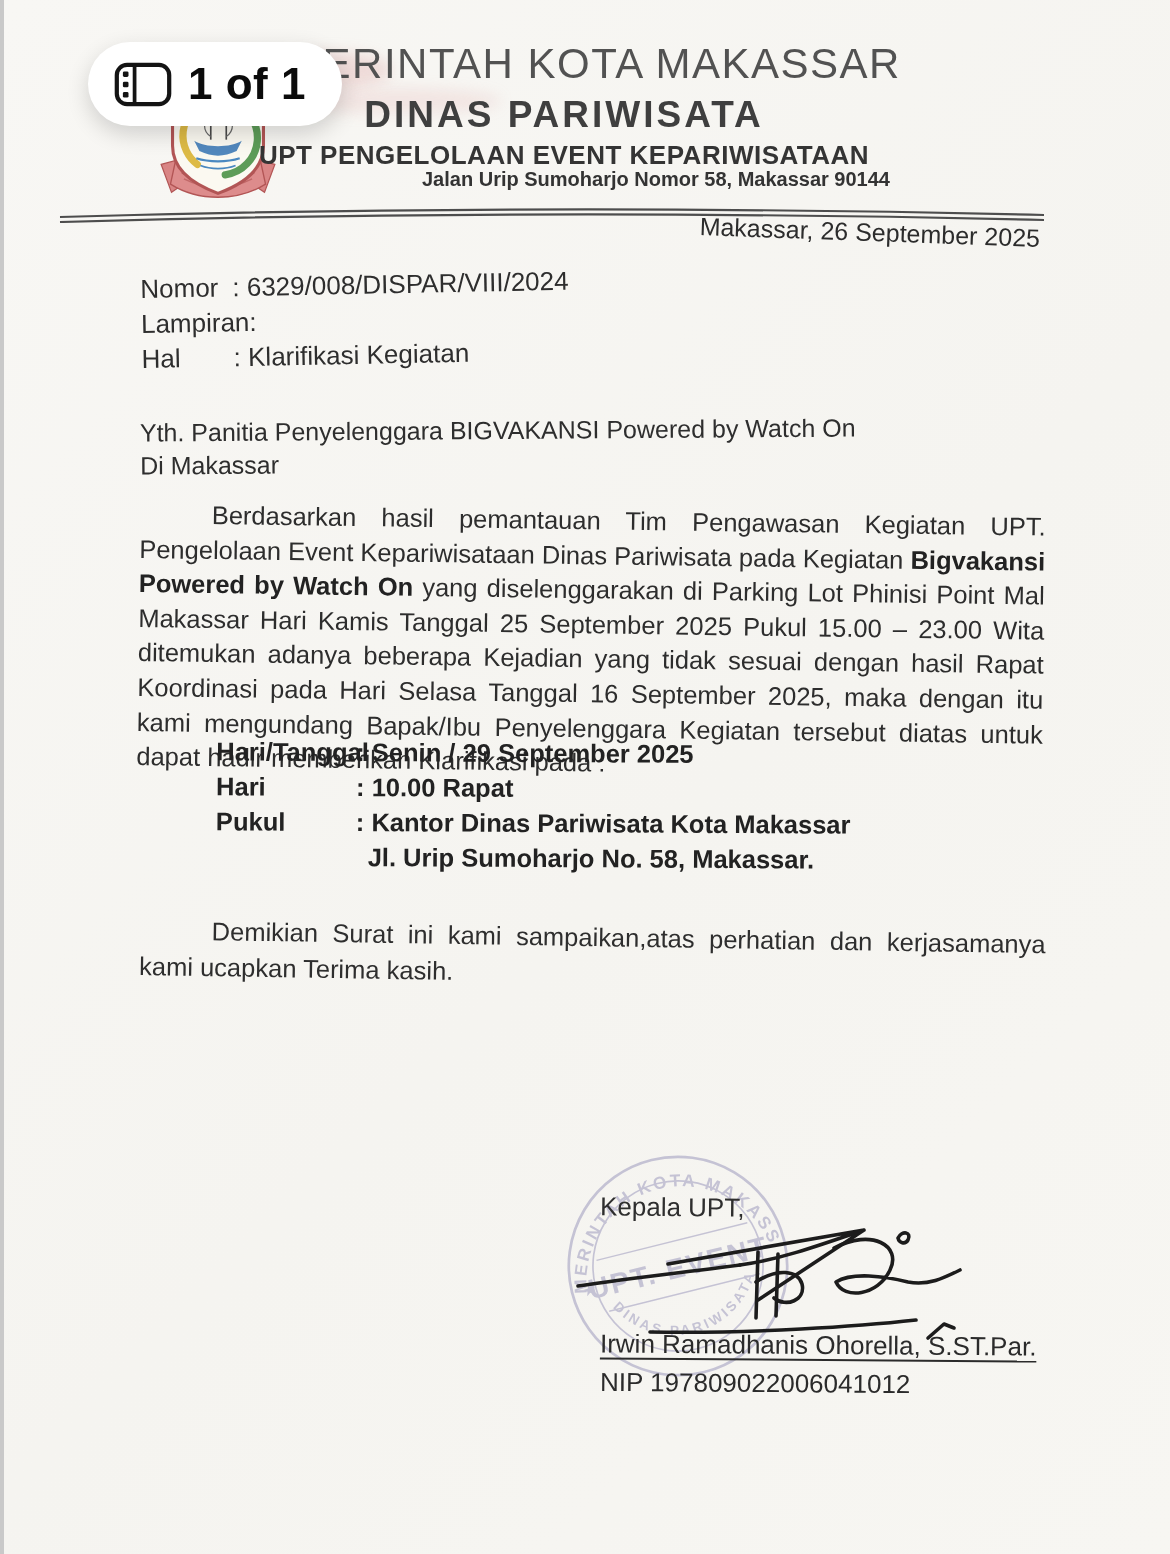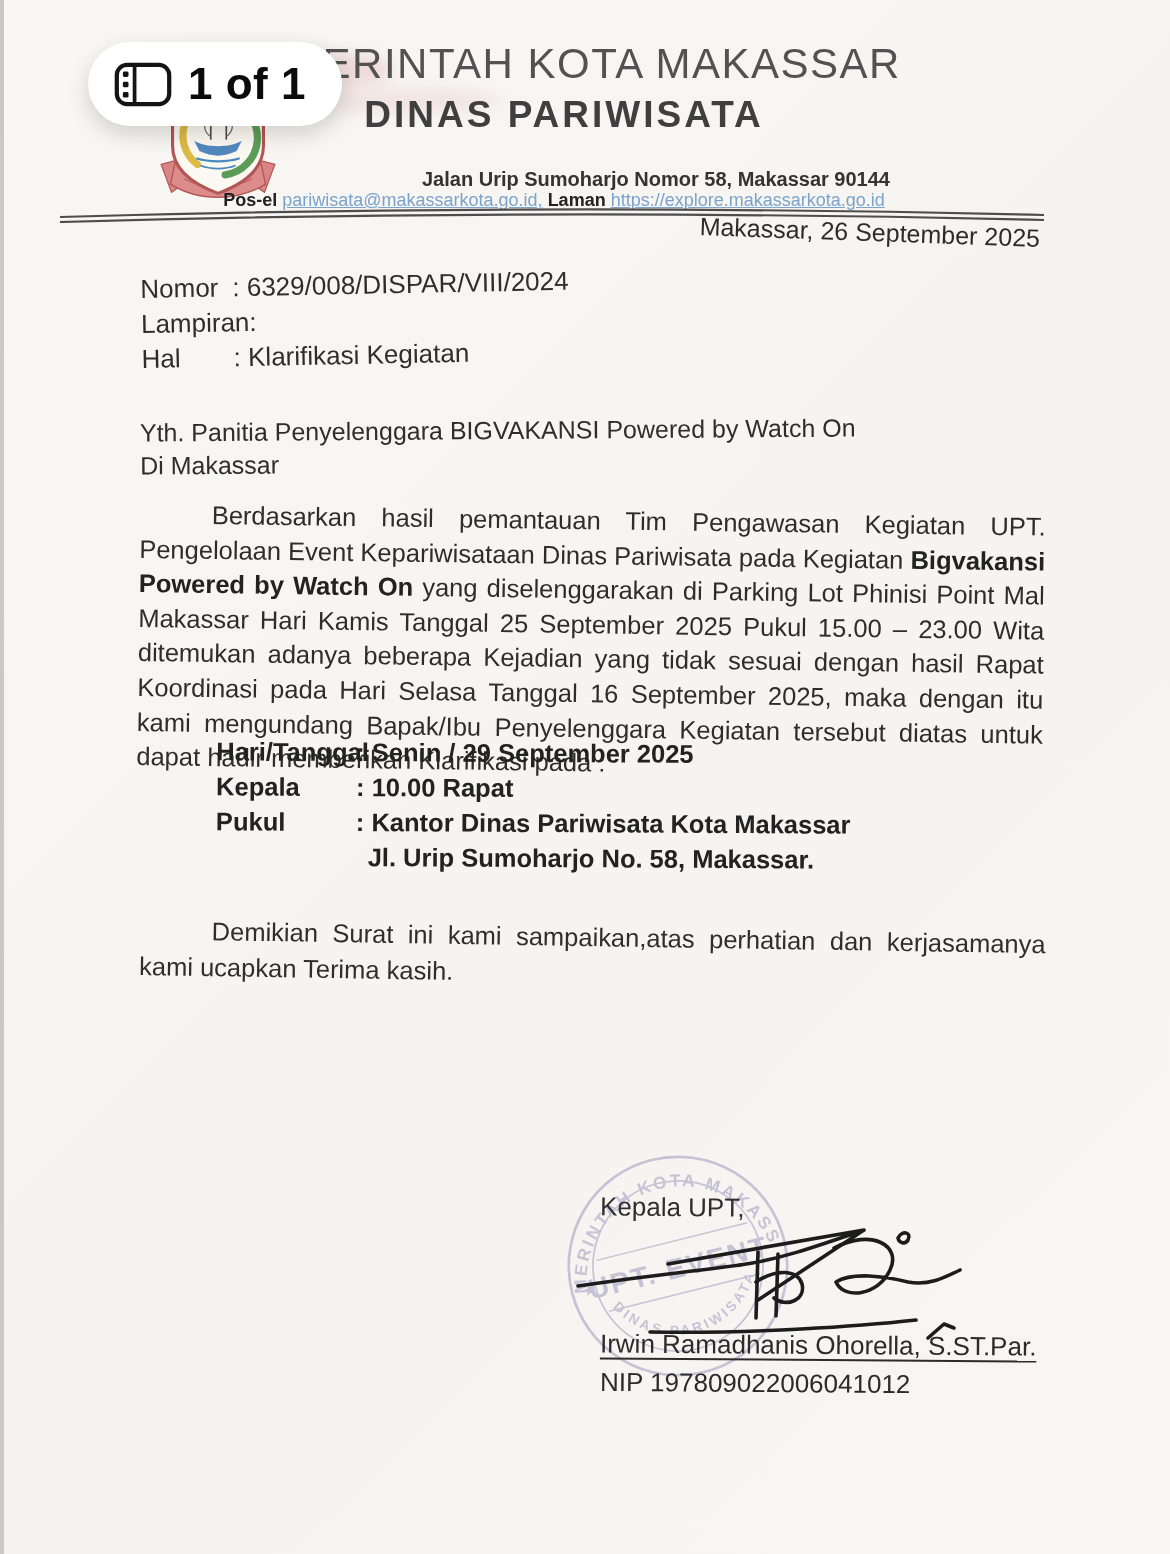--- a/index.html
+++ b/index.html
@@ -88,27 +88,22 @@
     <line x1="73" y1="18" x2="73" y2="50" stroke="#4a4a4a" stroke-width="1.6"></line>
     <path d="M58 24 C50 32 50 42 58 47" stroke="#6a6a6a" stroke-width="1.2" fill="none"></path>
     <path d="M73 22 C81 30 81 42 73 47" stroke="#6a6a6a" stroke-width="1.2" fill="none"></path>
     <path d="M42 51 C52 58 78 58 88 51 L83 61 C70 67 60 67 47 61 Z" fill="#3a78b5" opacity=".88"></path>
     <path d="M44 68 C56 72 74 72 86 68" stroke="#4a88c0" stroke-width="2" fill="none"></path>
     <path d="M48 75 C58 79 72 79 82 75" stroke="#4a88c0" stroke-width="1.6" fill="none"></path>
   </svg>
 
   <div class="abs lh-gov">PEMERINTAH KOTA MAKASSAR</div>
   <div class="abs lh-dinas">DINAS  PARIWISATA</div>
+  <div class="abs lh-upt">UPT PENGELOLAAN EVENT KEPARIWISATAAN</div>
   <div class="abs lh-addr">Jalan Urip Sumoharjo Nomor 58, Makassar 90144</div>
-  <div class="abs lh-contact">
-    <span class="b">Pos-el</span>
-    <span class="lnk">pariwisata@makassarkota.go.id,</span>
-    <span class="b">Laman</span>
-    <span class="lnk">https://explore.makassarkota.go.id</span>
-  </div>
 
   <svg class="abs rule" width="990" height="18" viewBox="0 0 990 18">
     <path d="M2 12 Q 490 -2 986 10" stroke="#4d4d4d" stroke-width="2.2" fill="none"></path>
     <path d="M2 17 Q 490 3 986 15" stroke="#4d4d4d" stroke-width="2.2" fill="none"></path>
   </svg>
 
   <div class="abs date">Makassar, 26 September 2025</div>
 
   <div class="abs refblock">
     <div class="rrow">
@@ -131,21 +126,21 @@
   </div>
 
   <p class="abs para1"><span>Berdasarkan hasil pemantauan Tim Pengawasan Kegiatan UPT. Pengelolaan Event Kepariwisataan Dinas Pariwisata pada Kegiatan </span><b>Bigvakansi Powered by Watch On</b><span> yang diselenggarakan di Parking Lot Phinisi Point Mal Makassar Hari Kamis Tanggal 25 September 2025 Pukul 15.00 – 23.00 Wita ditemukan adanya beberapa Kejadian yang tidak sesuai dengan hasil Rapat Koordinasi pada Hari Selasa Tanggal 16 September 2025, maka dengan itu kami mengundang Bapak/Ibu Penyelenggara Kegiatan tersebut diatas untuk dapat hadir memberikan Klarifikasi pada :</span></p>
 
   <div class="abs schedule">
     <div class="srow">
       <span class="slabel">Hari/Tanggal</span>
       <span>: Senin / 29 September 2025</span>
     </div>
     <div class="srow">
-      <span class="slabel">Kepala</span>
+      <span class="slabel">Hari</span>
       <span>: 10.00 Rapat</span>
     </div>
     <div class="srow">
       <span class="slabel">Pukul</span>
       <span>: Kantor Dinas Pariwisata Kota Makassar</span>
     </div>
     <div class="venue2">Jl. Urip Sumoharjo No. 58, Makassar.</div>
   </div>
 
   <p class="abs closing">Demikian Surat ini kami sampaikan,atas perhatian dan kerjasamanya kami ucapkan Terima kasih.</p>

